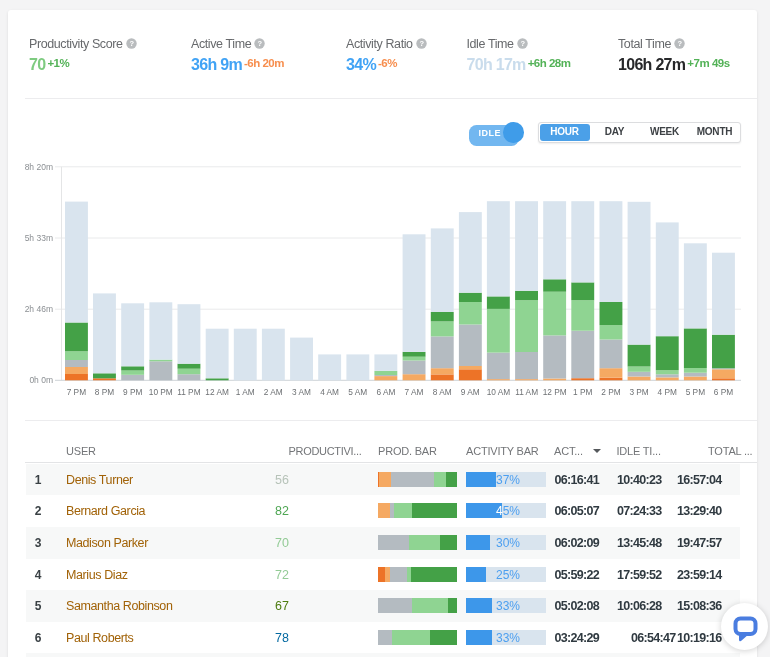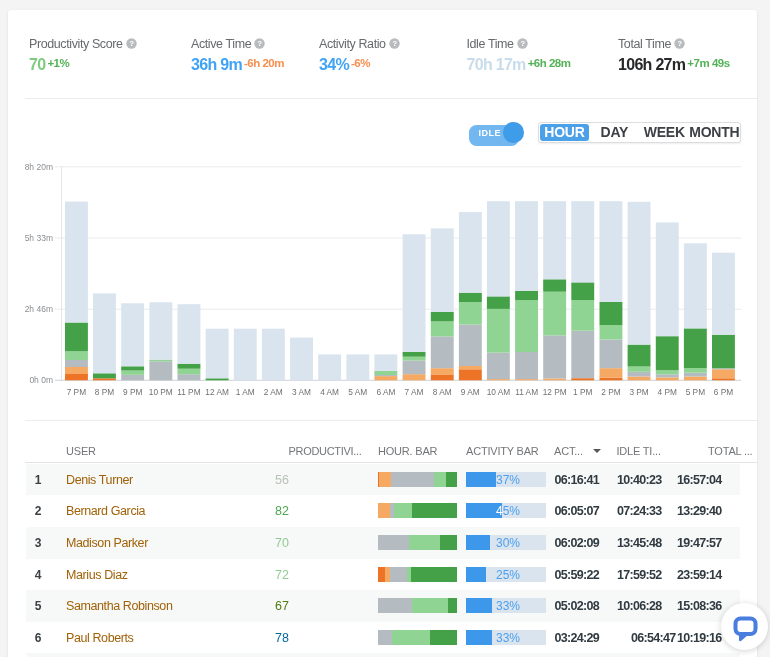--- a/index.html
+++ b/index.html
@@ -16,21 +16,21 @@
 .chart { position:absolute; left:0; top:0; }
 .toggle { position:absolute; left:468.5px; top:125px; width:50px; height:21px;
   border-radius:7.5px; background:#72b7f0; }
 .toggle span { position:absolute; left:10px; top:3px; font-size:9px; font-weight:bold;
   color:#fff; letter-spacing:0.5px; }
 .knob { position:absolute; left:503px; top:122px; width:20.5px; height:20.5px;
   border-radius:50%; background:#3f9ce9; }
 .btns { position:absolute; left:538px; top:121.5px; width:203px; height:21.5px;
   background:#fff; border:1px solid #dcdddf; border-radius:3px;
   box-shadow:0 1px 2px rgba(0,0,0,.07); display:flex; padding:1.5px 0.5px; }
-.btns div { flex:1; text-align:center; line-height:16.5px; font-size:14px; font-weight:bold;
+.btns div { flex:1; text-align:center; line-height:16.5px; font-size:10px; font-weight:bold;
   color:#3d4145; letter-spacing:-0.2px; }
 .btns .on { background:#4ba0e8; color:#fff; border-radius:3px; }
 .th { position:absolute; top:445px; font-size:11px; color:#737578; letter-spacing:-0.2px; white-space:nowrap; }
 .caret { position:absolute; left:593px; top:449px; width:0; height:0;
   border-left:4px solid transparent; border-right:4px solid transparent; border-top:4px solid #55585c; }
 .hline { position:absolute; left:25px; width:732px; top:462px; height:1px; background:#e3e4e6; }
 .row { position:absolute; left:26px; width:714px; height:31.7px; }
 .rnum { position:absolute; left:0px; width:24px; text-align:center; top:9px;
   font-size:12px; font-weight:bold; color:#3a4145; }
 .rname { position:absolute; left:40px; top:9px; font-size:12.5px; letter-spacing:-0.4px; color:#a16207; }
@@ -54,21 +54,21 @@
         </svg></span></div>
     <div class="sval" style="color:#7ecb80">70<span class="sdelta" style="color:#53b257">+1%</span></div>
   </div>
 <div class="stat" style="left:191px">
     <div class="slabel">Active Time <span class="qi"><svg width="11" height="11" viewBox="0 0 11 11">
           <circle cx="5.5" cy="5.5" r="5.2" fill="#b9bcbe"></circle>
           <text x="5.5" y="8.2" text-anchor="middle" font-size="7.5" font-weight="bold" fill="#fff">?</text>
         </svg></span></div>
     <div class="sval" style="color:#41a3f5">36h 9m<span class="sdelta" style="color:#f78e4e">-6h 20m</span></div>
   </div>
-<div class="stat" style="left:319px">
+<div class="stat" style="left:346px">
     <div class="slabel">Activity Ratio <span class="qi"><svg width="11" height="11" viewBox="0 0 11 11">
           <circle cx="5.5" cy="5.5" r="5.2" fill="#b9bcbe"></circle>
           <text x="5.5" y="8.2" text-anchor="middle" font-size="7.5" font-weight="bold" fill="#fff">?</text>
         </svg></span></div>
     <div class="sval" style="color:#41a3f5">34%<span class="sdelta" style="color:#f78e4e">-6%</span></div>
   </div>
 <div class="stat" style="left:466.5px">
     <div class="slabel">Idle Time <span class="qi"><svg width="11" height="11" viewBox="0 0 11 11">
           <circle cx="5.5" cy="5.5" r="5.2" fill="#b9bcbe"></circle>
           <text x="5.5" y="8.2" text-anchor="middle" font-size="7.5" font-weight="bold" fill="#fff">?</text>
@@ -218,21 +218,21 @@
 <div class="knob"></div>
 <div class="btns">
     <div class="on">HOUR</div>
     <div>DAY</div>
     <div>WEEK</div>
     <div>MONTH</div>
   </div>
 <div class="sep2"></div>
 <div class="th" style="left:66px">USER</div>
 <div class="th" style="left:288.5px;letter-spacing:-0.3px">PRODUCTIVI...</div>
-<div class="th" style="left:378px">HOUR. BAR</div>
+<div class="th" style="left:378px">PROD. BAR</div>
 <div class="th" style="left:466px">ACTIVITY BAR</div>
 <div class="th" style="left:554px">ACT...</div>
 <div class="th" style="left:616.5px">IDLE TI...</div>
 <div class="th" style="left:708px">TOTAL ...</div>
 <div class="caret"></div>
 <div class="hline"></div>
 <div class="row" style="top:463.8px;background:#f7f8f8">
     <div class="rnum">1</div>
     <div class="rname">Denis Turner</div>
     <div class="rprod" style="color:#b7c3b9">56</div>

